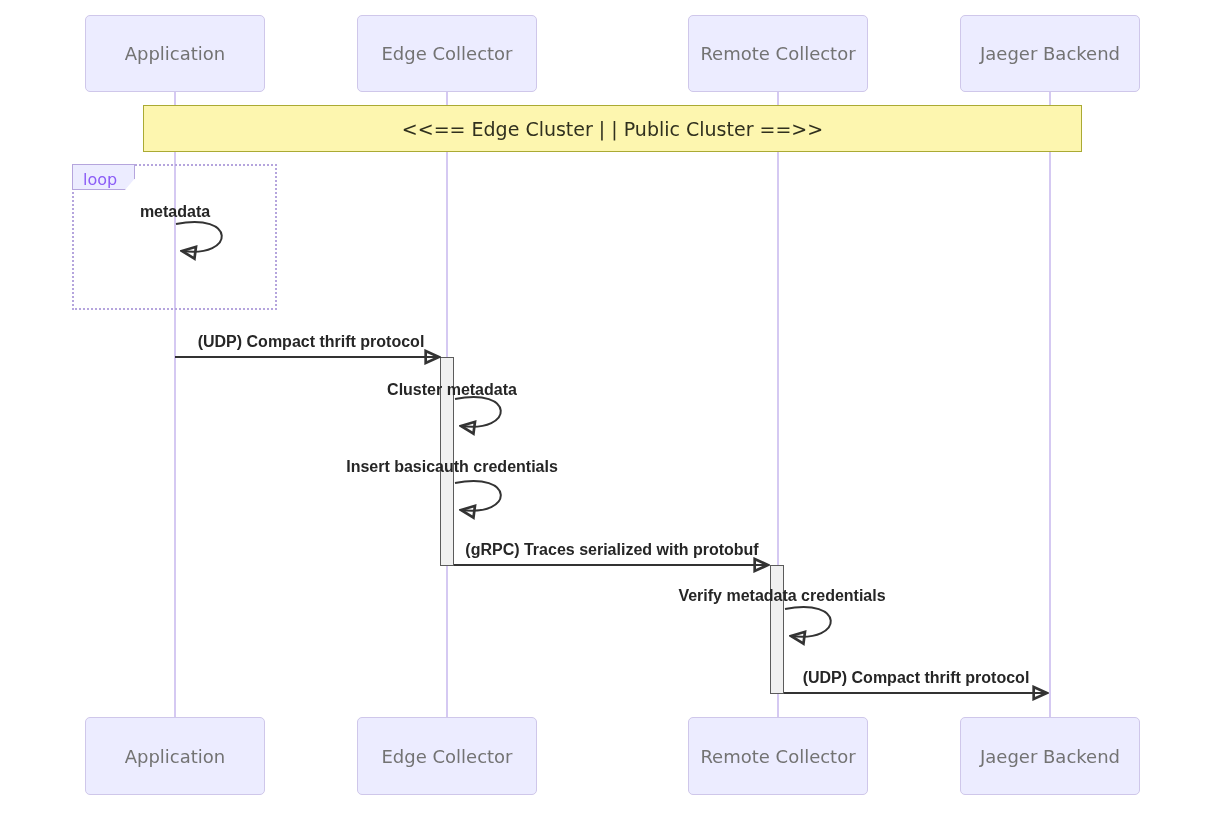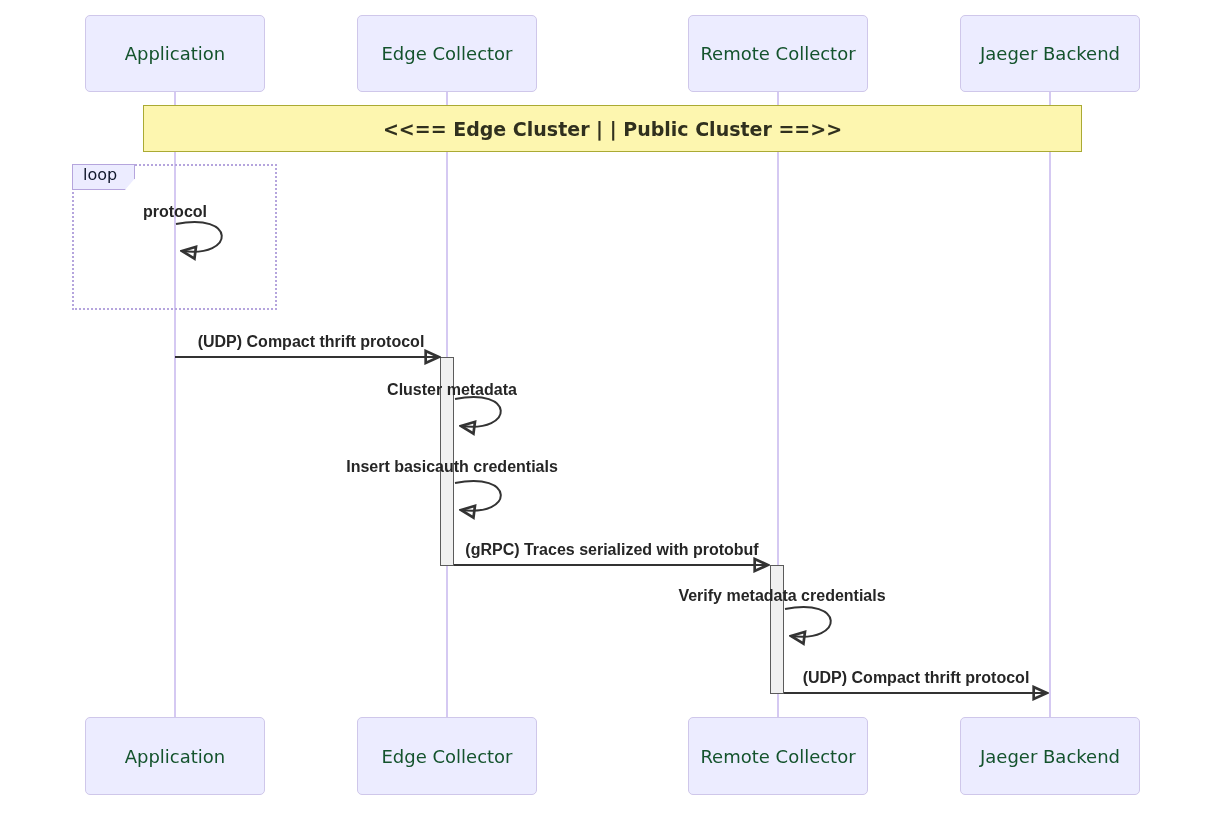--- a/index.html
+++ b/index.html
@@ -23,39 +23,38 @@
     position: absolute;
     width: 180px;
     height: 77px;
     background: #ececff;
     border: 1px solid #cfc7ea;
     border-radius: 5px;
     display: flex;
     align-items: center;
     justify-content: center;
     font-size: 18px;
-    color: #14532d;
+    color: #737373;
     box-sizing: border-box;
   }
   .participant.bottom { height: 78px; }
   .note {
     position: absolute;
     left: 143px;
     top: 105px;
     width: 939px;
     height: 47px;
     background: #fdf6af;
     border: 1.5px solid #aaaa33;
     box-sizing: border-box;
     display: flex;
     align-items: center;
     justify-content: center;
     font-size: 19px;
     color: #30301e;
-    font-weight: bold;
   }
   .loop-box {
     position: absolute;
     left: 72px;
     top: 164px;
     width: 205px;
     height: 146px;
     border: 2px dotted #b5a5dd;
     box-sizing: border-box;
   }
@@ -63,25 +62,25 @@
     position: absolute;
     left: 72px;
     top: 164px;
     width: 63px;
     height: 26px;
     background: #ececff;
     border: 1px solid #b5a5dd;
     box-sizing: border-box;
     clip-path: polygon(0 0, 100% 0, 100% 55%, 84% 100%, 0 100%);
     display: flex;
-    align-items: flex-start;
+    align-items: flex-end;
     justify-content: flex-start;
     padding-left: 10px;
     font-size: 16px;
-    color: #0f172a;
+    color: #8b5cf6;
   }
   .activation {
     position: absolute;
     width: 14px;
     background: #f0f0f0;
     border: 1px solid #5b5b5b;
     box-sizing: border-box;
   }
   .msg-label {
     position: absolute;
@@ -145,21 +144,21 @@
     </defs>
     <path d="M 176 224 C 236 212, 236 258, 182 251" marker-end="url(#arrowhead)"></path>
     <line x1="175" y1="357" x2="439" y2="357" marker-end="url(#arrowhead)"></line>
     <path d="M 455 399 C 515 387, 515 433, 461 426" marker-end="url(#arrowhead)"></path>
     <path d="M 455 483 C 515 471, 515 517, 461 510" marker-end="url(#arrowhead)"></path>
     <line x1="454" y1="565" x2="768" y2="565" marker-end="url(#arrowhead)"></line>
     <path d="M 785 609 C 845 597, 845 643, 791 636" marker-end="url(#arrowhead)"></path>
     <line x1="784" y1="693" x2="1047" y2="693" marker-end="url(#arrowhead)"></line>
   </svg>
 
-  <div class="msg-label" style="left:175px; top:202px">protocol</div>
+  <div class="msg-label" style="left:175px; top:202px">metadata</div>
   <div class="msg-label" style="left:311px; top:332px">(UDP) Compact thrift protocol</div>
   <div class="msg-label" style="left:452px; top:380px">Cluster metadata</div>
   <div class="msg-label" style="left:612px; top:540px">(gRPC) Traces serialized with protobuf</div>
   <div class="msg-label" style="left:452px; top:457px">Insert basicauth credentials</div>
   <div class="msg-label" style="left:782px; top:586px">Verify metadata credentials</div>
   <div class="msg-label" style="left:916px; top:668px">(UDP) Compact thrift protocol</div>
 
   <div class="participant bottom" style="left:85px; top:717px">
     <span>Application</span>
   </div>

